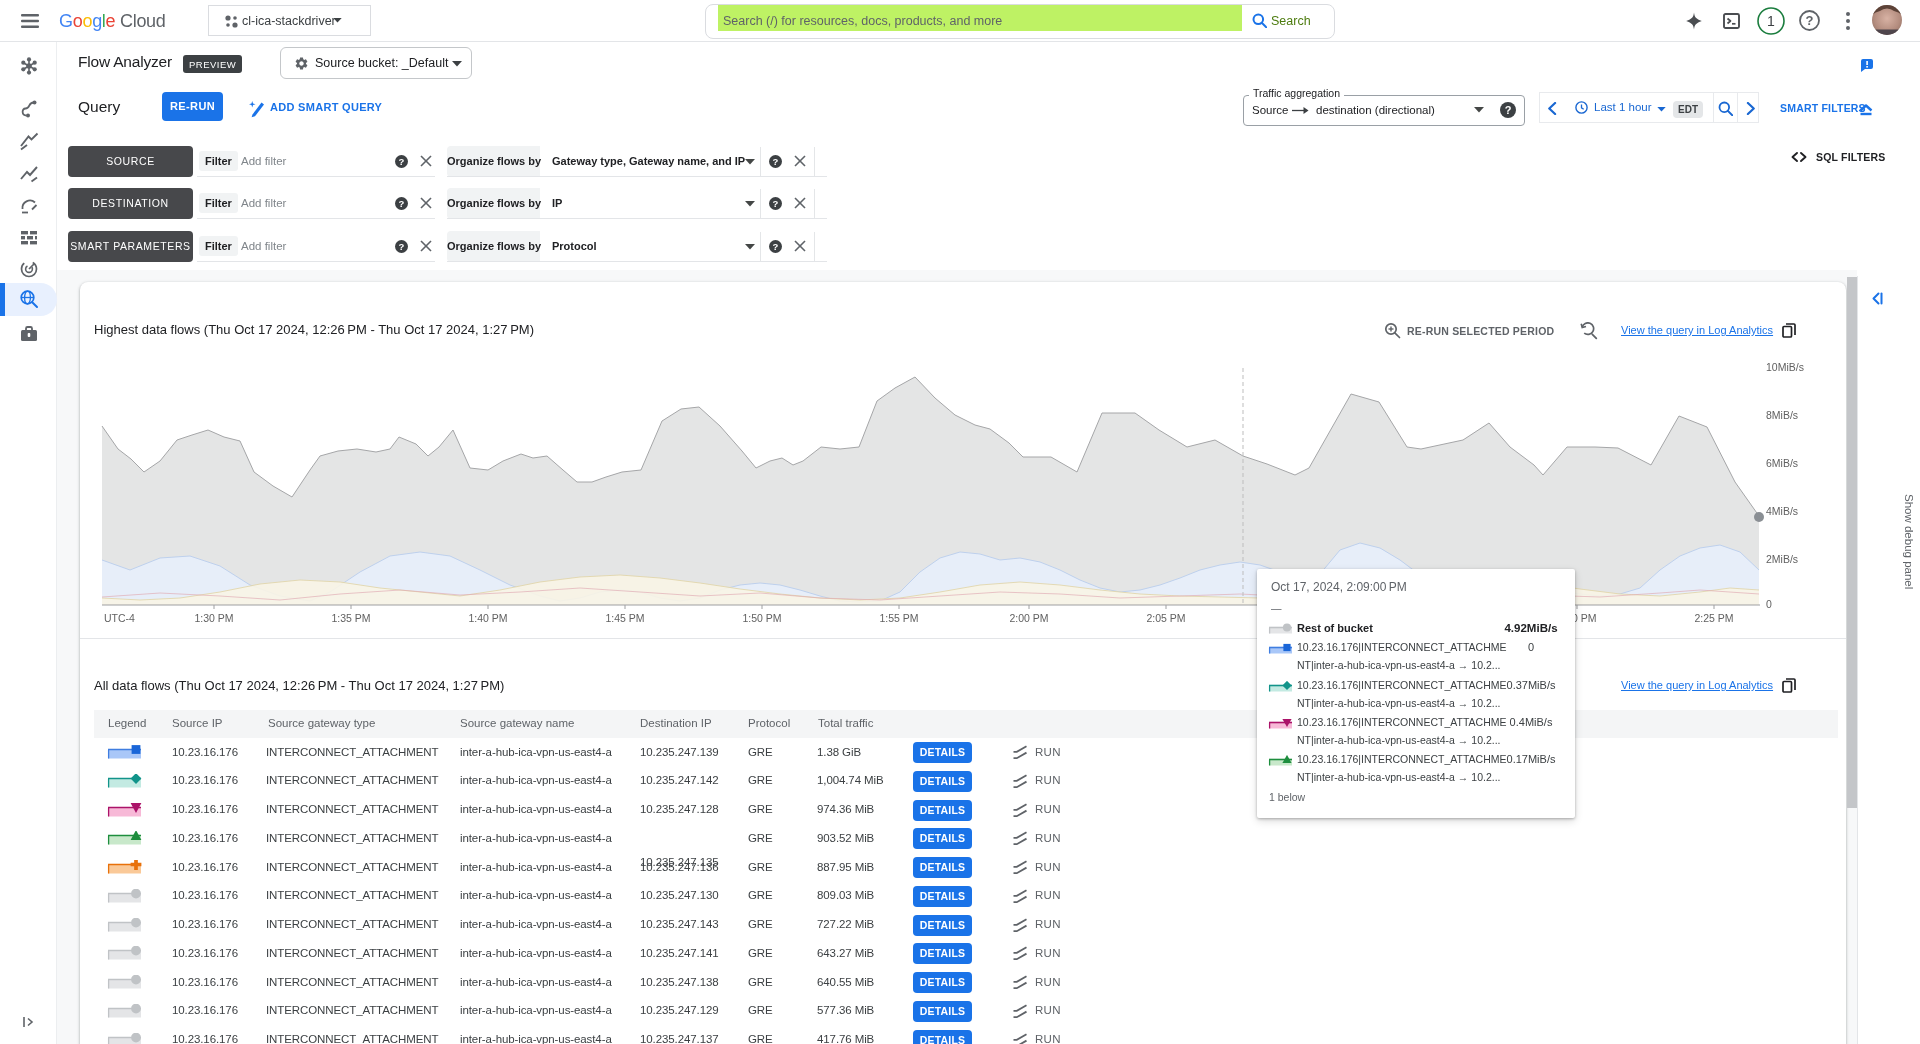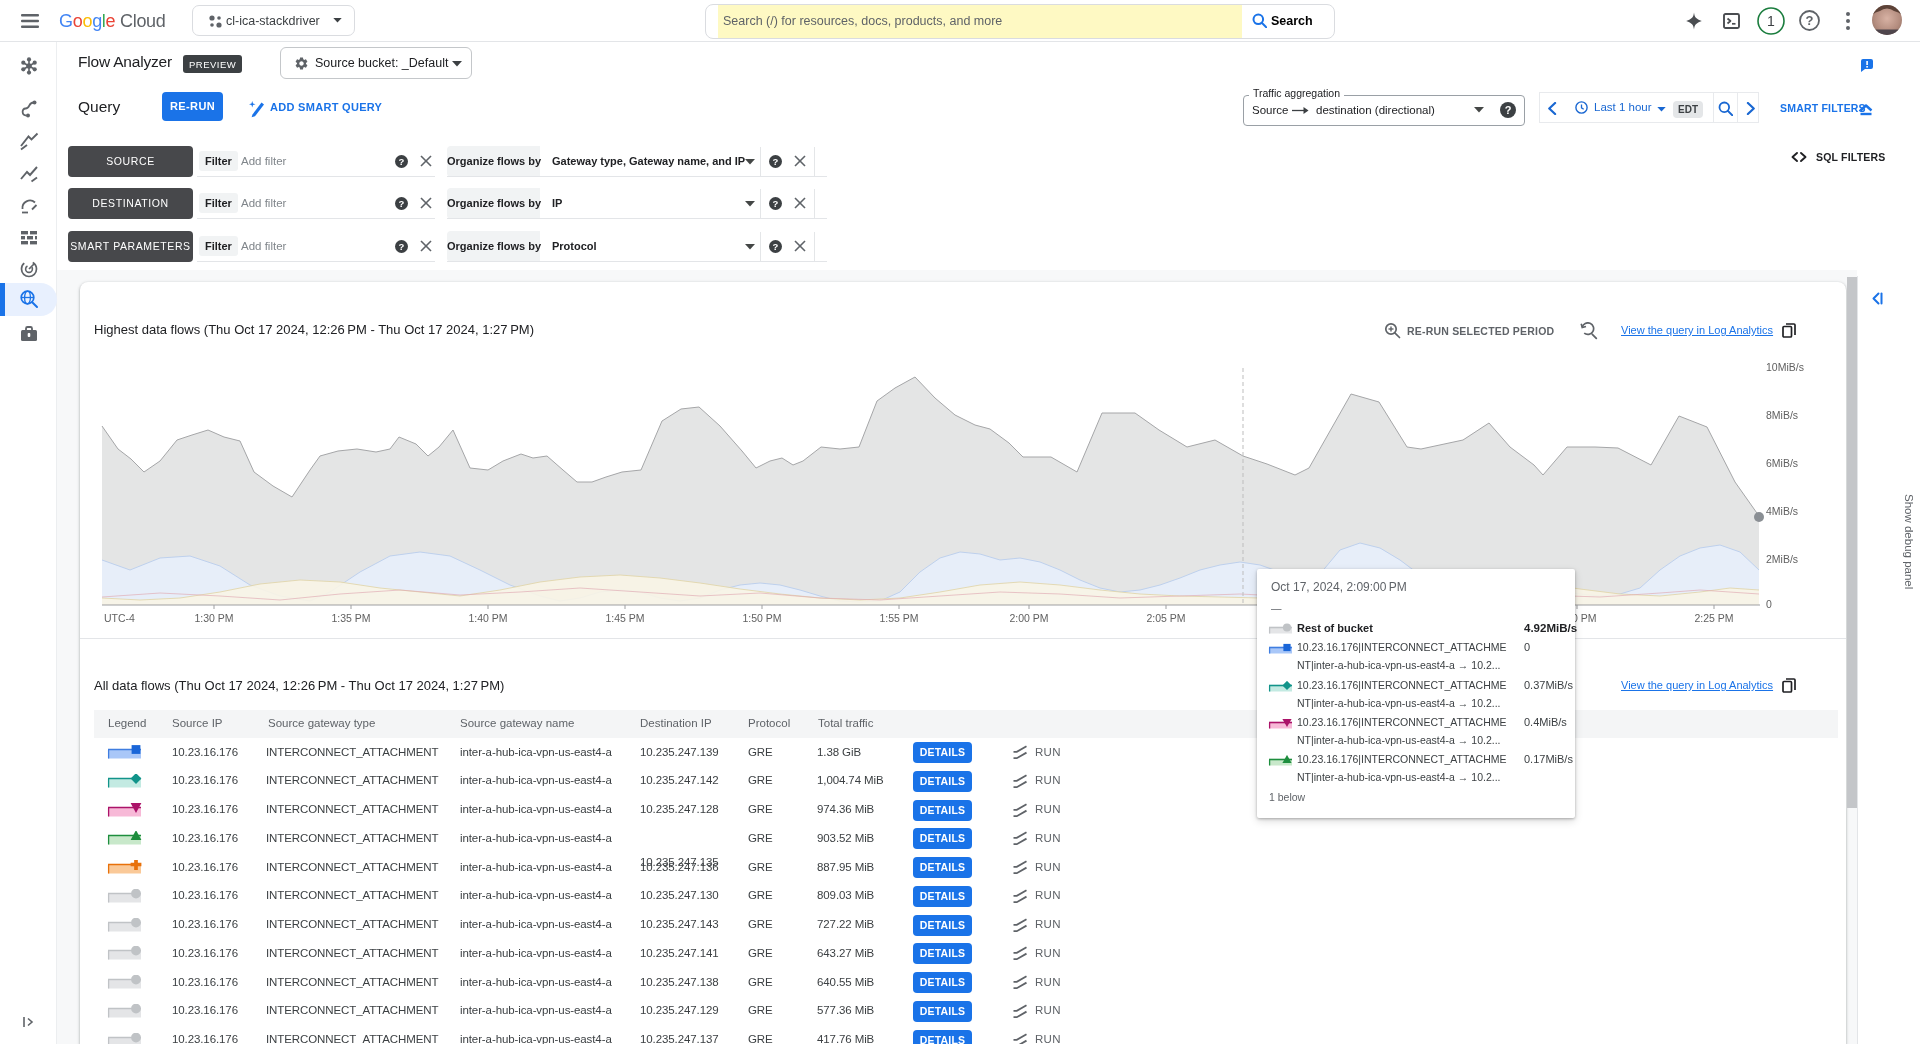--- a/index.html
+++ b/index.html
@@ -1,26 +1,26 @@
 <!DOCTYPE html>
 <html><head><meta charset="utf-8"><title>Flow Analyzer</title><style>
 *{margin:0;padding:0;box-sizing:border-box}
 html,body{width:1920px;height:1044px;overflow:hidden;font-family:"Liberation Sans",sans-serif;background:#fff;color:#202124}
 .abs{position:absolute}
 #page{position:relative;width:1920px;height:1044px;overflow:hidden}
 div{white-space:nowrap}
 
 #topbar{position:absolute;left:0;top:0;width:1920px;height:42px;background:#fff;border-bottom:1px solid #e3e5e8;z-index:30}
 .gword{font-size:18px;letter-spacing:-0.3px}
-.projchip{position:absolute;left:192px;top:5px;width:163px;height:31px;border:1px solid #dadce0;border-radius:7px;background:#fff}
+.projchip{position:absolute;left:208px;top:5px;width:163px;height:31px;border:1px solid #dadce0;border-radius:0;background:#fff}
 .projchip span{position:absolute;left:33px;top:8px;font-size:12.5px;color:#3c4043}
 .searchwrap{position:absolute;left:705px;top:4px;width:630px;height:35px;border:1px solid #dadce0;border-radius:8px;background:#fff;overflow:hidden}
-.searchgray{position:absolute;left:12px;top:0px;width:524px;height:35px;background:#fef9c3}
+.searchgray{position:absolute;left:12px;top:0px;width:524px;height:26px;background:#bef264}
 .searchgray span{position:absolute;left:5px;top:9px;font-size:12.5px;color:#5f6368}
-.searchbtn{position:absolute;left:565px;top:9px;font-size:12.5px;color:#000000;font-weight:700}
+.searchbtn{position:absolute;left:565px;top:9px;font-size:12.5px;color:#4d7c0f;font-weight:400}
 
 .h1title{position:absolute;left:78px;top:53px;font-size:15.5px;letter-spacing:-0.2px;color:#202124}
 .badge-preview{position:absolute;left:183px;top:55px;background:#3c4043;color:#fff;font-size:9.5px;font-weight:500;letter-spacing:.5px;padding:3.5px 6px;border-radius:3px}
 .srcbucket{position:absolute;left:280px;top:47px;width:192px;height:32px;border:1px solid #c4c7ca;border-radius:6px;background:#fff}
 .srcbucket span{position:absolute;left:34px;top:8px;font-size:12.5px;color:#202124}
 .qtitle{position:absolute;left:78px;top:98px;font-size:15.5px;color:#202124}
 .btn-rerun{position:absolute;left:162px;top:92px;width:61px;height:29px;background:#1a73e8;border-radius:4px;color:#fff;font-size:11px;font-weight:700;letter-spacing:.4px;text-align:center;line-height:29px}
 .addsmart{position:absolute;left:270px;top:101px;color:#1a73e8;font-size:11px;font-weight:700;letter-spacing:.3px}
 
 .ta-box{position:absolute;left:1243px;top:95px;width:282px;height:31px;border:1px solid #9aa0a6;border-radius:4px;background:#fff}
@@ -55,21 +55,21 @@
 #scrollthumb{position:absolute;left:1847px;top:277px;width:10px;height:531px;background:#c4c6c9;z-index:27}
 
 .thead{position:absolute;left:94px;top:710px;width:1744px;height:28px;background:#f4f5f6}
 .th{position:absolute;top:717px;font-size:11.5px;color:#5f6368}
 .td{position:absolute;font-size:11.5px;letter-spacing:-0.1px;color:#3c4043}
 .btn-details{position:absolute;left:913px;width:59px;height:21px;background:#1a73e8;border-radius:4px;color:#fff;font-size:10.5px;font-weight:700;letter-spacing:.2px;text-align:center;line-height:21px}
 .runlbl{position:absolute;left:1035px;font-size:11.5px;color:#5f6368;letter-spacing:.3px}
 
 #tooltip{position:absolute;left:1257px;top:569px;width:318px;height:249px;background:#fff;box-shadow:0 1px 3px rgba(0,0,0,.28),0 3px 8px rgba(0,0,0,.14);z-index:20;border-radius:2px}
 .tt{position:absolute;font-size:10.5px;color:#3c4043;white-space:nowrap}
-.ttv{position:absolute;font-size:11px;color:#3c4043;text-align:left;left:1524px;width:120px;white-space:nowrap}
+.ttv{position:absolute;font-size:11px;color:#3c4043;text-align:center;left:1471px;width:120px;white-space:nowrap}
 </style></head><body>
 <div id="page">
     <div id="topbar">
       <svg class="abs" style="left:21px;top:14px;z-index:5" width="18" height="14" viewBox="0 0 18 14" fill="none">
         <rect x="0" y="0" width="18" height="2.4" rx="1" fill="#5f6368"></rect>
         <rect x="0" y="5.8" width="18" height="2.4" rx="1" fill="#5f6368"></rect>
         <rect x="0" y="11.6" width="18" height="2.4" rx="1" fill="#5f6368"></rect>
       </svg>
       <div class="abs gword" style="left:59px;top:11px;z-index:31"><span style="color:#4285F4">G</span><span style="color:#EA4335">o</span><span style="color:#FBBC05">o</span><span style="color:#4285F4">g</span><span style="color:#34A853">l</span><span style="color:#EA4335">e</span><span style="color:#5f6368">&nbsp;Cloud</span></div>
       <div class="projchip">

